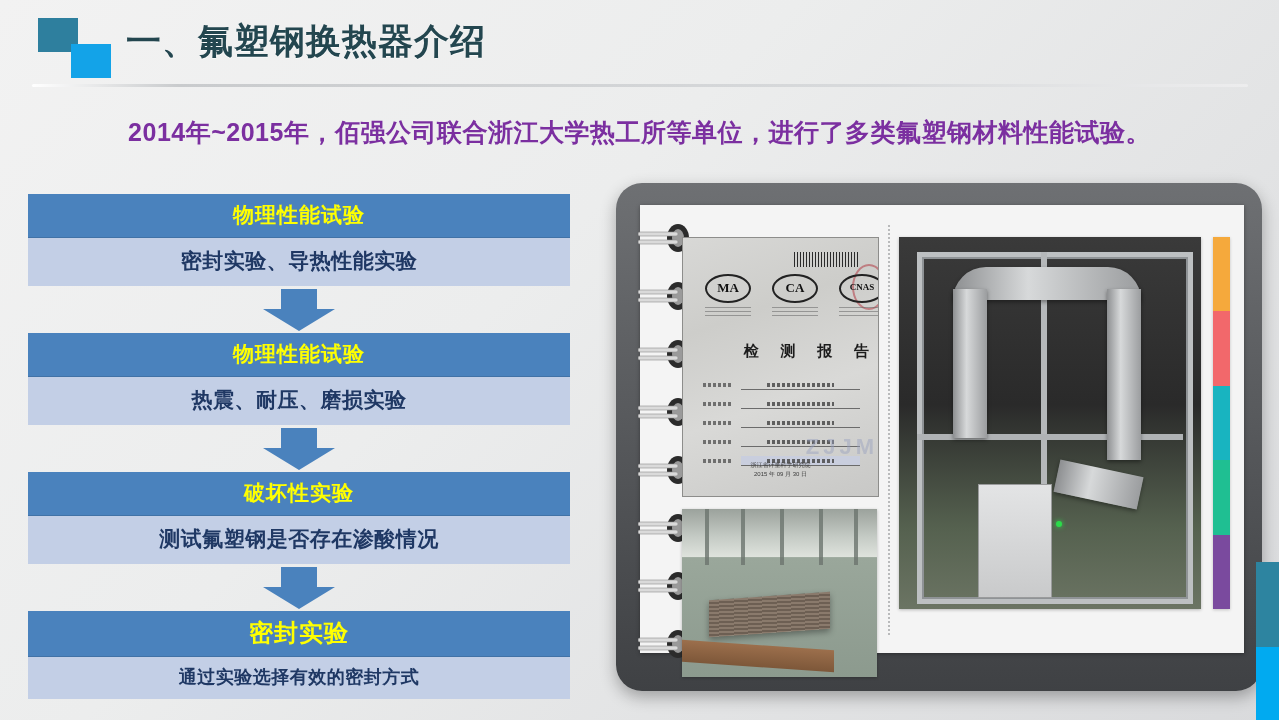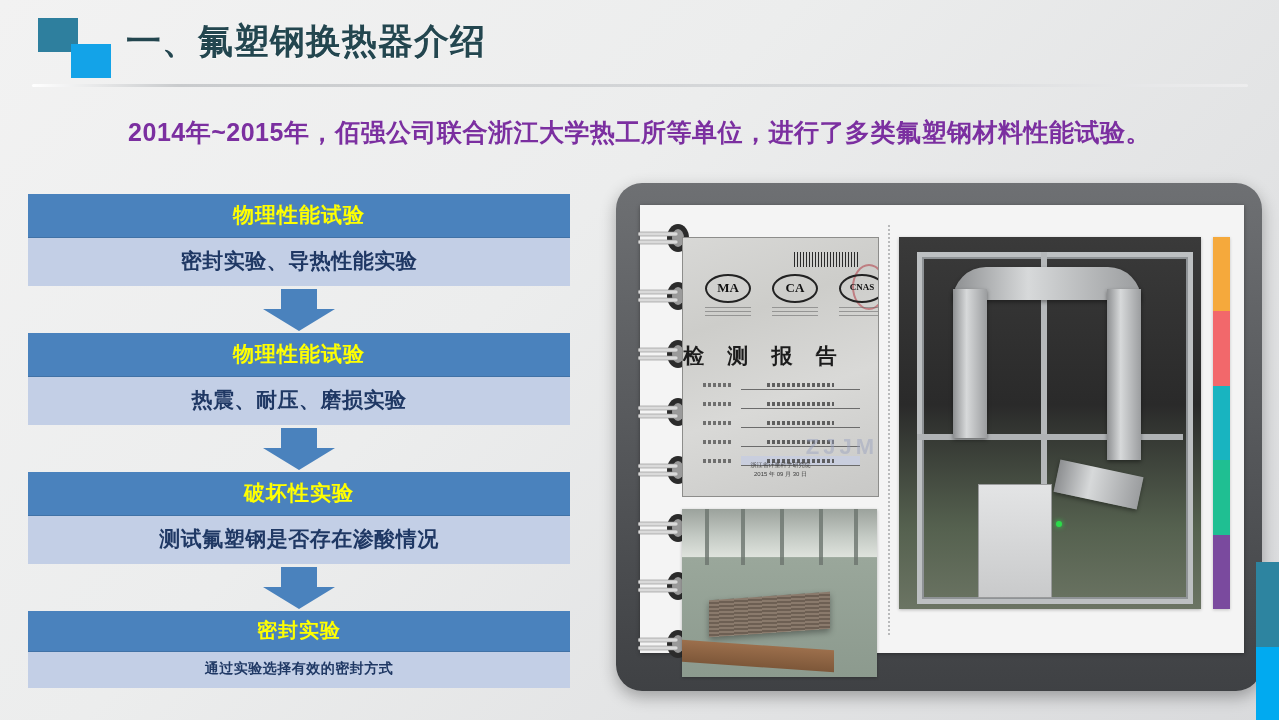--- a/index.html
+++ b/index.html
@@ -39,22 +39,22 @@
     background:#4a82bd;color:#ffff00;
     font-size:21px;font-weight:bold;text-align:center;
     padding:7px 0 9px;letter-spacing:1px;
     box-shadow:inset 0 -1px 0 rgba(0,0,0,.12);
   }
   .step-body{
     background:#c3cfe6;color:#1f3864;
     font-size:21px;font-weight:bold;text-align:center;
     padding:9px 0 11px;letter-spacing:.5px;
   }
-  .step.small .step-head{font-size:20px;padding:6px 0 8px;}
-  .step.small .step-body{font-size:14px;padding:8px 0 10px;}
+  .step.small .step-head{font-size:24px;padding:6px 0 8px;}
+  .step.small .step-body{font-size:18px;padding:8px 0 10px;}
   .arrow-wrap{height:47px;position:relative;}
   .arrow{
     position:absolute;left:50%;top:3px;transform:translateX(-50%);
     width:80px;height:42px;
   }
   
   .notebook{
     position:absolute;left:616px;top:183px;width:646px;height:508px;
     background:linear-gradient(180deg,#6e7073 0%,#5d5f62 35%,#3f4144 100%);
     border-radius:26px;
@@ -113,22 +113,22 @@
   .mark{text-align:center;}
   .mark .glyph{
     width:42px;height:25px;border:2px solid #222;border-radius:50%;
     font-size:13px;font-weight:bold;line-height:23px;color:#111;
     font-family:"Liberation Serif",serif;
   }
   .mark .cap{margin-top:4px;height:12px;width:46px;
     background:repeating-linear-gradient(180deg,#666 0 1px,transparent 1px 4px);
     opacity:.55;}
   .doc-title{
-    position:absolute;left:0;top:104px;width:100%;text-align:left;
-    font-size:21px;font-weight:bold;color:#1c1c1c;letter-spacing:9px;
+    position:absolute;left:0;top:104px;width:100%;text-align:right;
+    font-size:15px;font-weight:bold;color:#1c1c1c;letter-spacing:9px;
     font-family:"Liberation Serif",serif;
   }
   .fields{position:absolute;left:20px;top:142px;right:18px;}
   .frow{display:flex;align-items:center;margin-bottom:9px;font-size:4.5px;color:#3a3a3a;}
   .flabel{width:30px;height:4px;background:repeating-linear-gradient(90deg,#555 0 3px,transparent 3px 5px);opacity:.8;}
   .fline{flex:1;margin-left:8px;border-bottom:1px solid #6b6b6b;height:9px;position:relative;}
   .fline i{position:absolute;left:22%;bottom:2px;width:56%;height:4px;
     background:repeating-linear-gradient(90deg,#4a4a4a 0 3px,transparent 3px 5px);opacity:.85;}
   .frow.hl .fline{background:#c9cede;}
   .watermark{

